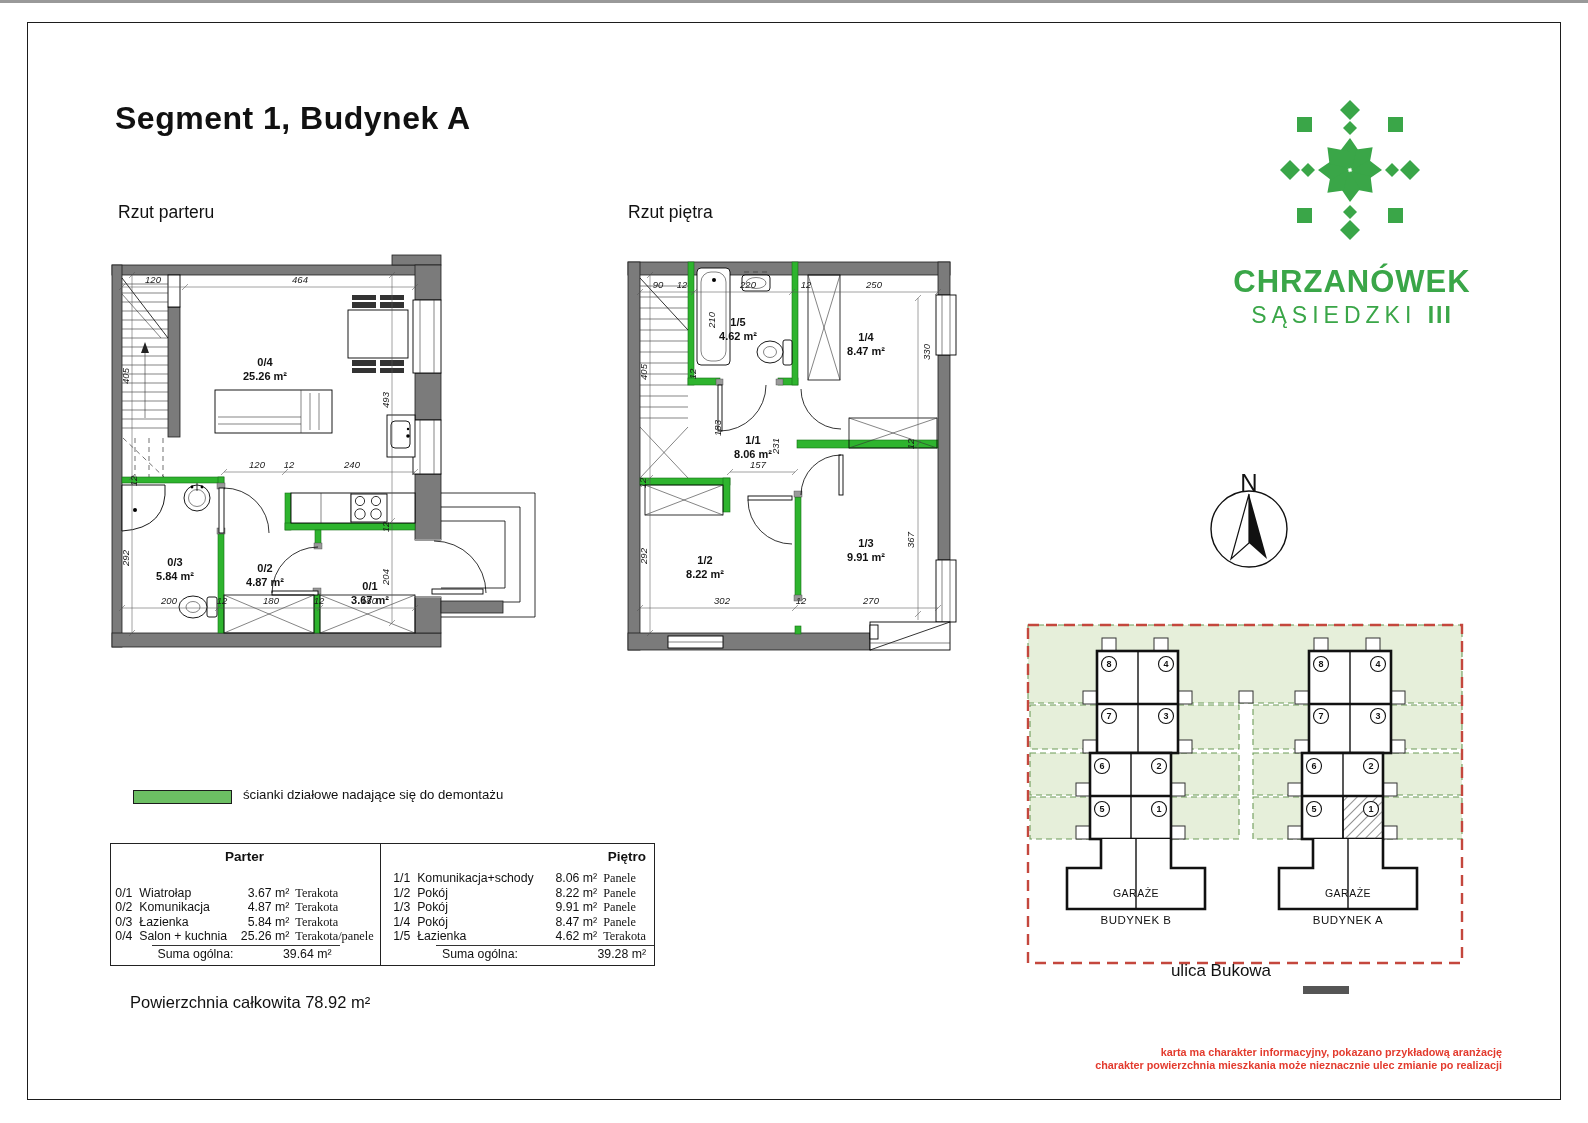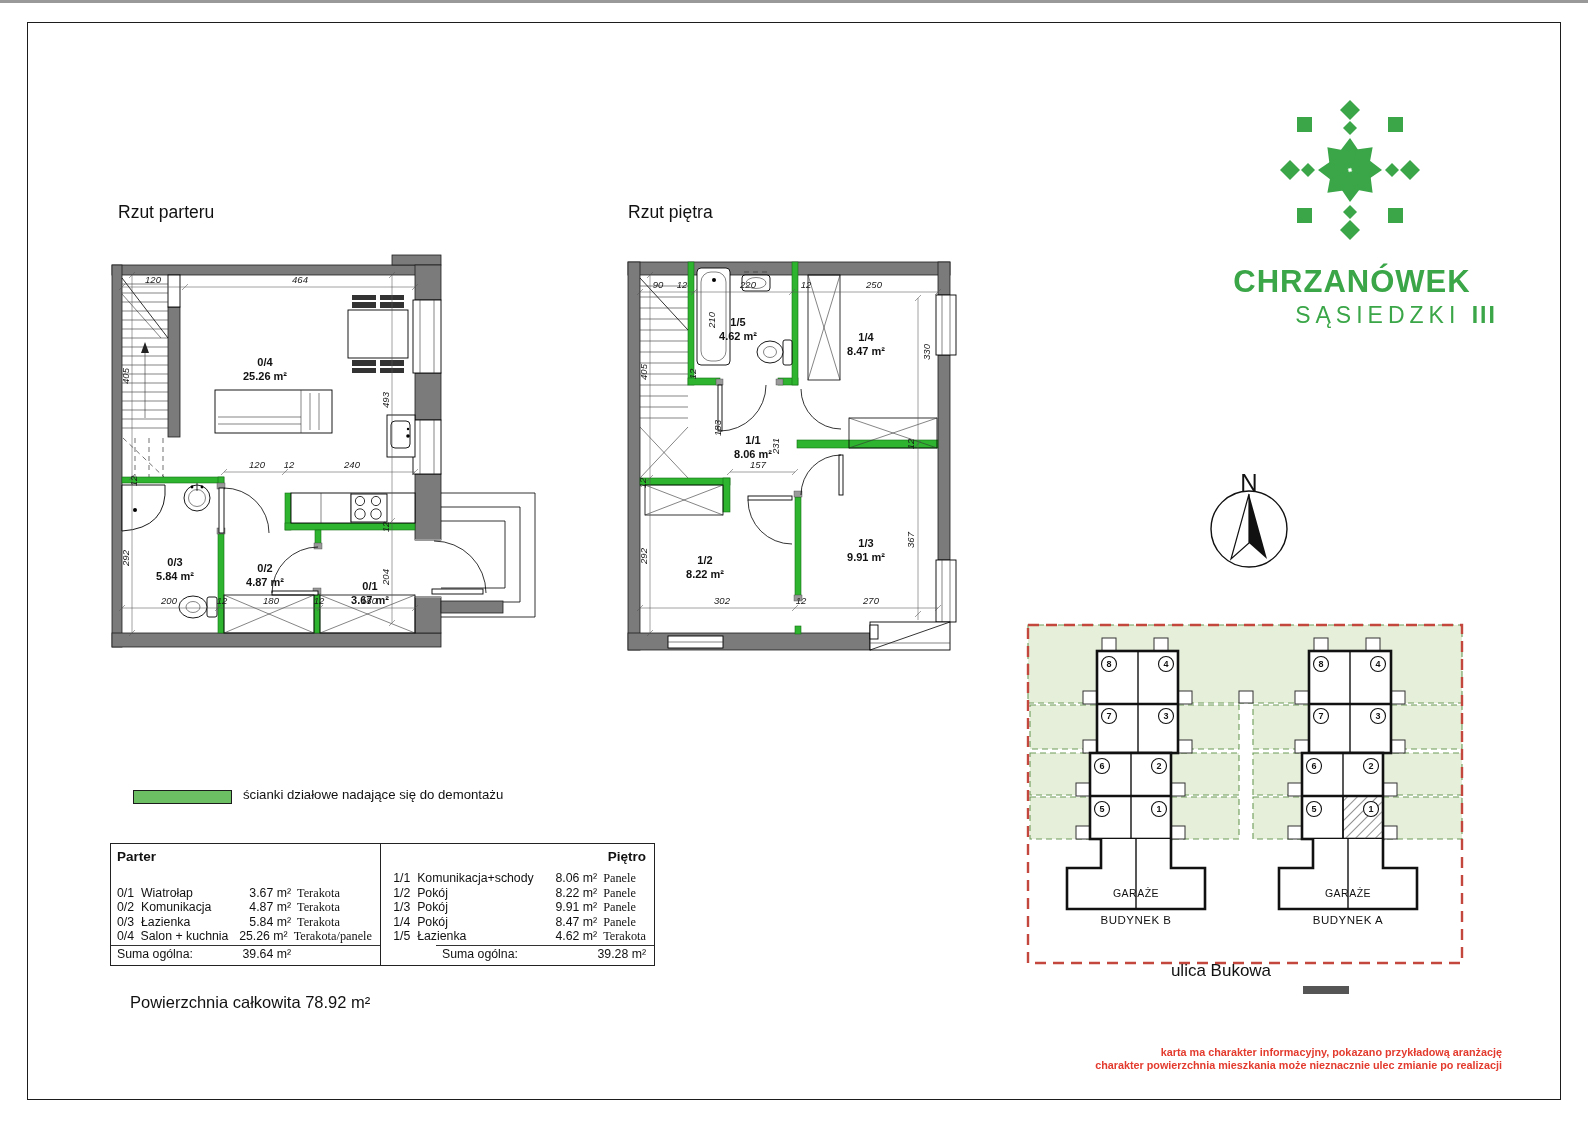--- a/index.html
+++ b/index.html
@@ -29,31 +29,31 @@
   .bld{fill:#fff;stroke:#111;stroke-width:2.6;}
   .bln{fill:none;stroke:#111;stroke-width:1.4;}
   .porch{fill:#fff;stroke:#333;stroke-width:1;}
   .ucirc{fill:#fff;stroke:#111;stroke-width:1.1;}
   text.unum{font:bold 9px "Liberation Sans",sans-serif;fill:#111;text-anchor:middle;}
   text.slbl{font:10.5px "Liberation Sans",sans-serif;fill:#111;text-anchor:middle;letter-spacing:.5px;}
   text.sbld{font:11.5px "Liberation Sans",sans-serif;fill:#111;text-anchor:middle;letter-spacing:.5px;}
   
   .logoname{position:absolute;left:1202px;top:264px;width:300px;text-align:center;
             font-size:31px;font-weight:bold;letter-spacing:1px;color:#3aa648;}
-  .logosub{position:absolute;left:1246px;top:302px;width:300px;text-align:center;
+  .logosub{position:absolute;left:1202px;top:302px;width:300px;text-align:center;
            font-size:23px;letter-spacing:5px;color:#3aa648;}
   .logosub b{letter-spacing:2px;}
   
   .legbar{position:absolute;left:133px;top:790px;width:97px;height:12px;background:#6cbf63;border:1.2px solid #1c1c1c;}
   .leglbl{position:absolute;left:243px;top:787px;font-size:13.2px;}
   
   .tables{position:absolute;left:110px;top:843px;width:545px;height:123px;border:1.3px solid #222;
           display:flex;font-size:12.3px;box-sizing:border-box;}
   .tcol{display:flex;flex-direction:column;box-sizing:border-box;padding:5px 8px 3px 6px;white-space:nowrap;}
-  .tcol.left{width:270px;border-right:1.3px solid #222;}
+  .tcol.left{width:270px;border-right:1.3px solid #222;align-items:center;}
   .tcol.right{flex:1;align-items:flex-end;}
   .ttitle{font-size:13.5px;font-weight:bold;}
   .trows{margin-top:auto;}
   .trow{display:flex;line-height:14.6px;}
   .tid{width:24px;}
   .left .tname{width:92px;} .right .tname{width:130px;}
   .left .tarea{width:58px;text-align:right;} .right .tarea{width:50px;text-align:right;}
   .tfloor{flex:1;padding-left:6px;font-family:Liberation Serif, serif;}
   .tsuma{display:flex;border-top:1.2px solid #333;margin:1px -8px 0 -6px;padding:1px 8px 0 6px;line-height:15px;}
   .left .tsname{width:116px;} .right .tsname{width:154px;}
@@ -63,20 +63,21 @@
               color:#e33b2e;line-height:13px;}
   .street{font:17px "Liberation Sans",sans-serif;fill:#111;text-anchor:middle;}
 </style>
 </head>
 <body>
 
 <div class="page">
   <div class="topstrip"></div>
   <div class="frame"></div>
 
+  <div class="title">Segment 1, Budynek A</div>
   <div class="planlabel" id="lbl-ground">Rzut parteru</div>
   <div class="planlabel" id="lbl-upper">Rzut piętra</div>
 
   <svg style="left:105px;top:250px" width="450" height="400" viewBox="0 0 450 400">
 
     <g>
       <rect class="wall" x="7" y="15" width="326" height="10"></rect>
       <rect class="wall" x="287" y="5" width="49" height="10"></rect>
       <rect class="wall" x="7" y="15" width="10" height="382"></rect>
       <rect class="wall" x="7" y="383" width="329" height="14"></rect>

